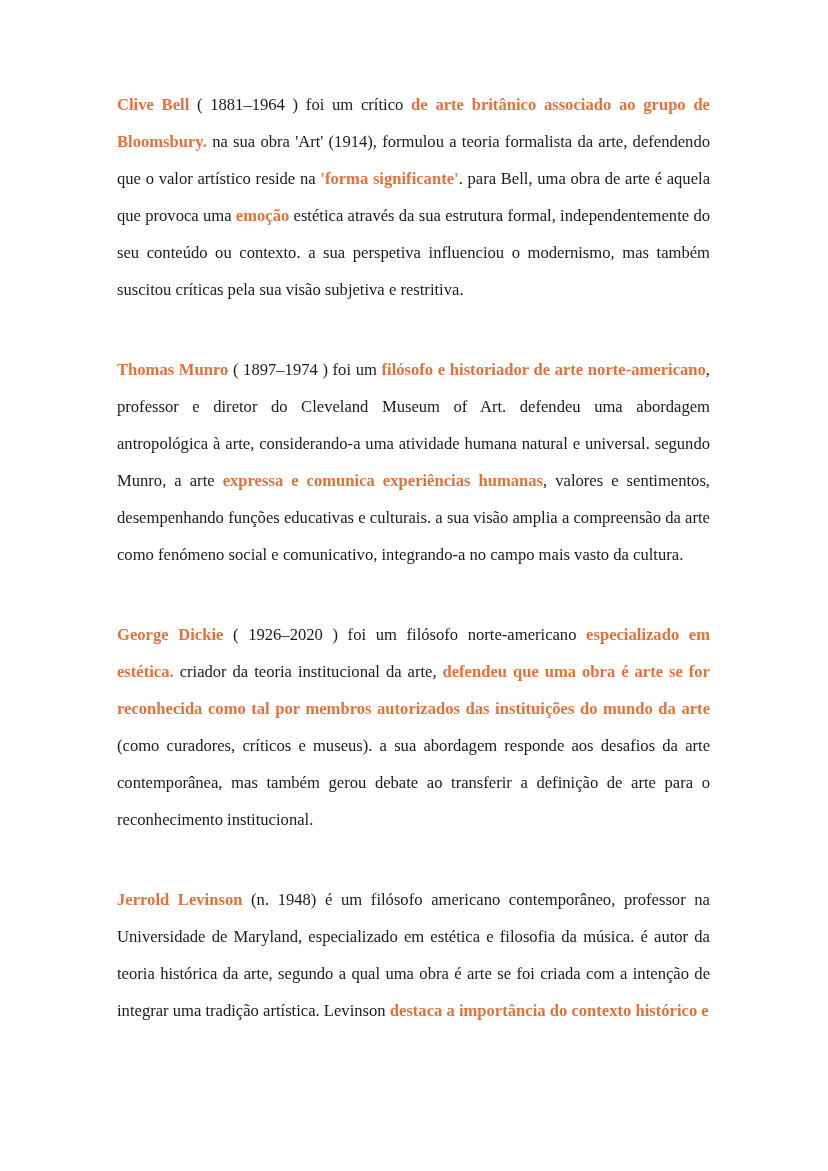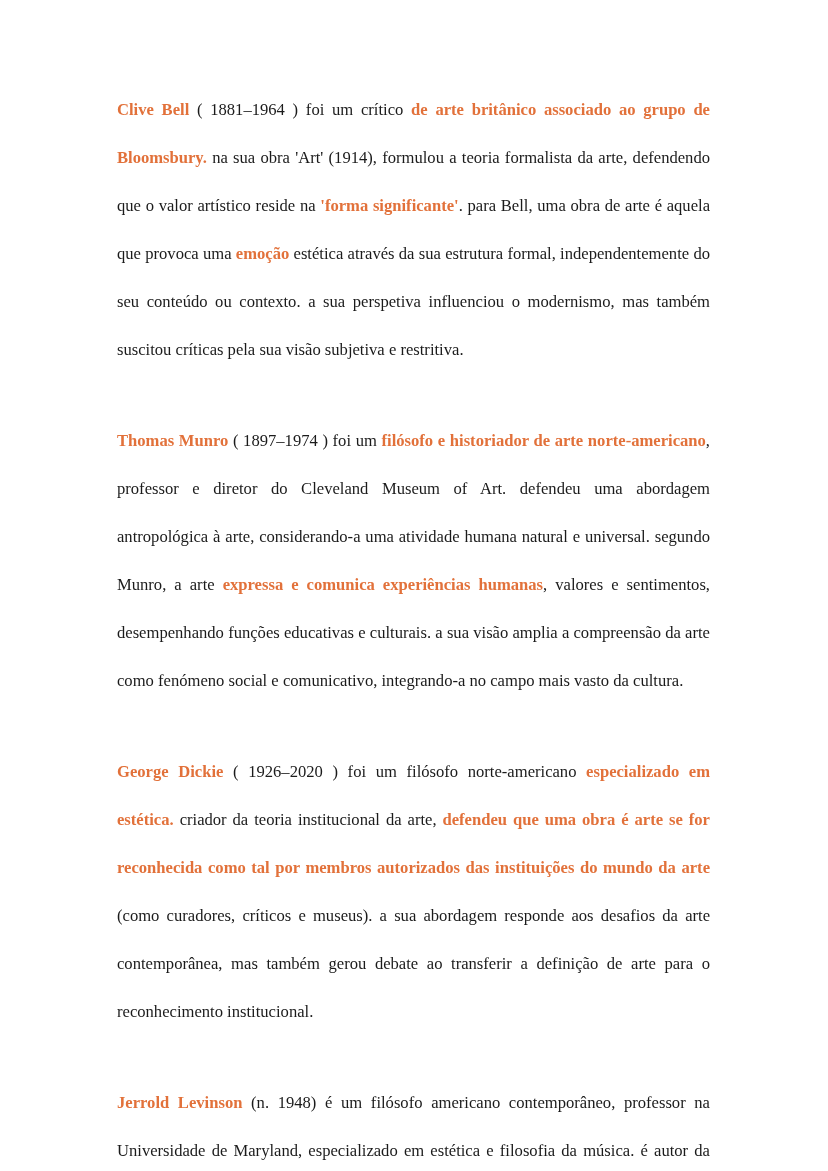--- a/index.html
+++ b/index.html
@@ -16,21 +16,21 @@
   .page {
     box-sizing: border-box;
     width: 828px;
     height: 1171px;
     background: var(--page-bg, #ffffff);
     padding: 86px 118px 0 117px;
   }
   .paragraph {
     font-family: "Liberation Serif", "DejaVu Serif", serif;
     font-size: 16.6px;
-    line-height: 48px;
+    line-height: 37px;
     color: var(--text-color, #1b1b1b);
     text-align: justify;
     margin: 0 0 43px 0;
   }
   .run {
     white-space: pre-wrap;
   }
   .run.accent {
     color: var(--accent-color, #e2713a);
     font-weight: bold;

